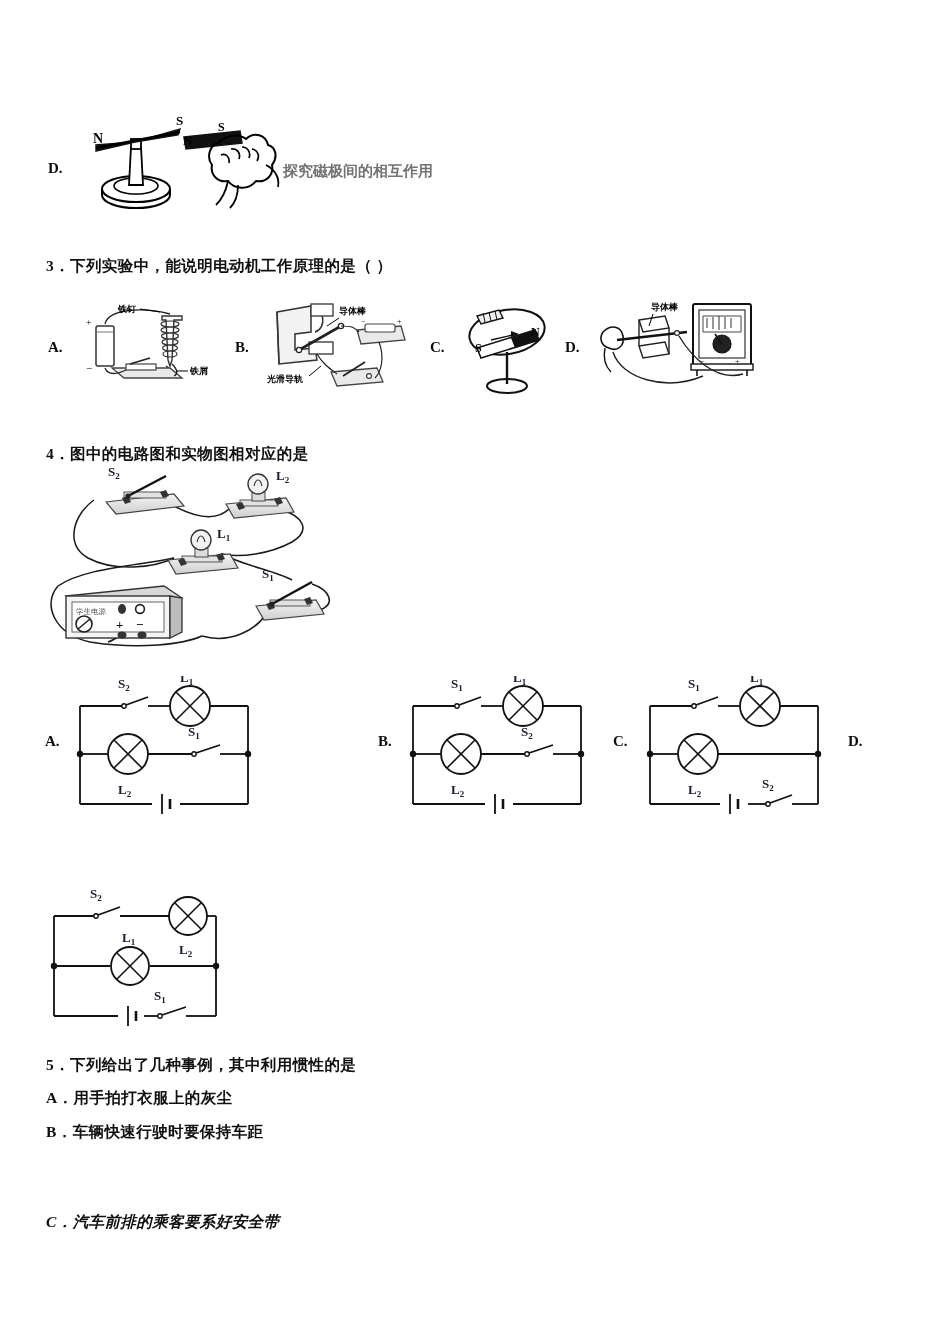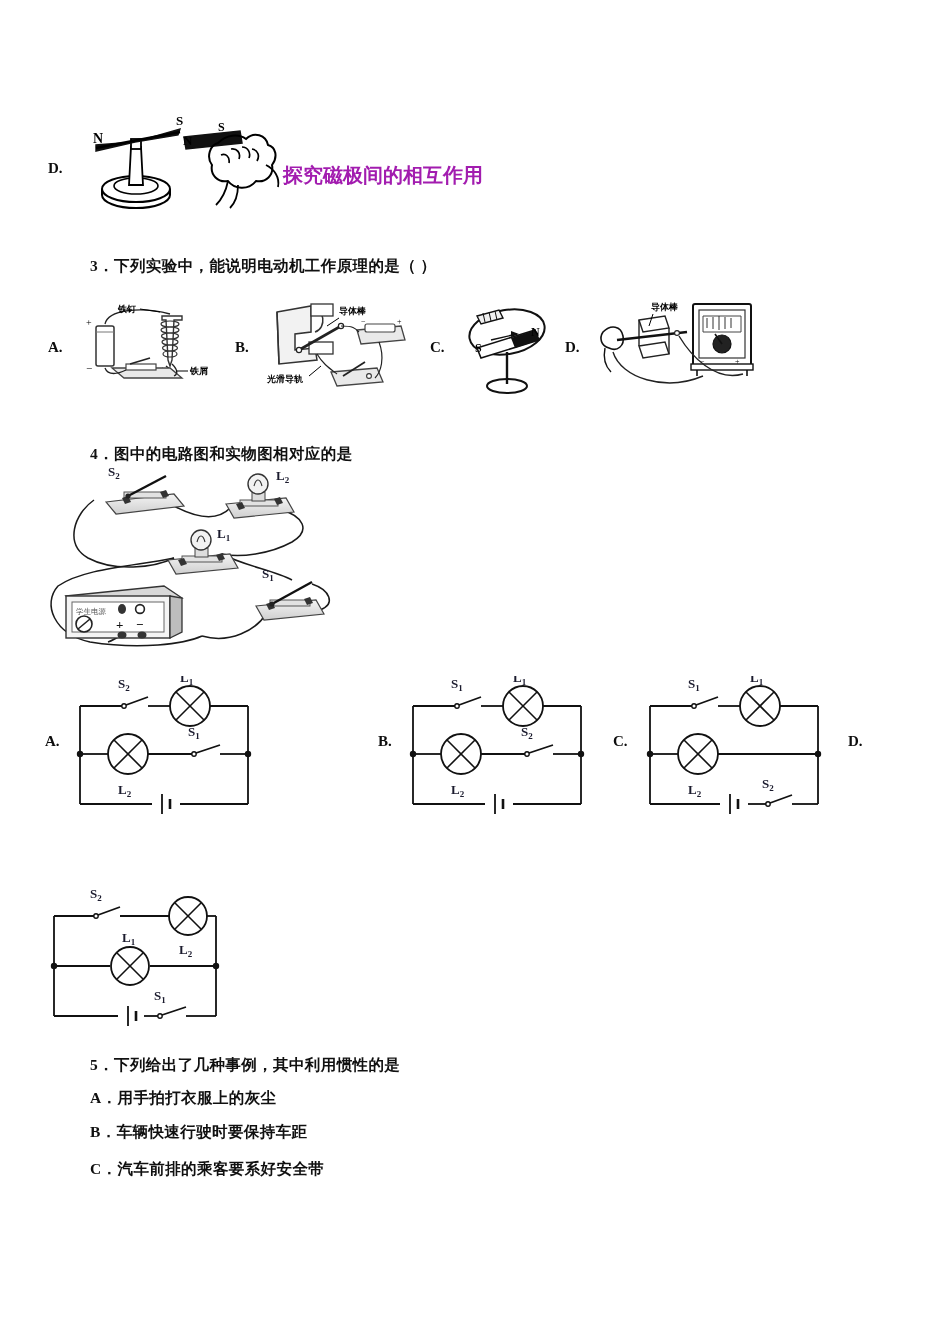--- a/index.html
+++ b/index.html
@@ -24,37 +24,36 @@
 
   
   .qtext {
     position: absolute;
     font-family: "Liberation Serif", "DejaVu Serif", serif;
     font-weight: bold;
     font-size: 15.5px;
     letter-spacing: 0.4px;
     white-space: nowrap;
     color: #101010;
-    margin-left: 44px;
   }
   .optlabel {
     position: absolute;
     font-family: "Liberation Serif", "DejaVu Serif", serif;
     font-weight: bold;
     font-size: 15px;
     white-space: nowrap;
     color: #0d0d0d;
   }
   .capt {
     position: absolute;
     font-family: "Liberation Serif", "DejaVu Serif", serif;
     font-weight: bold;
-    font-size: 20px;
+    font-size: 15px;
     white-space: nowrap;
-    color: #a21caf;
+    color: #737373;
   }
 
   
   .fig { position: absolute; }
   .fig svg { display: block; }
 
   
   .circ line, .circ path, .circ circle, .circ rect {
     vector-effect: non-scaling-stroke;
   }
@@ -484,18 +483,18 @@
   <div class="qtext" style="left:46px; top:1055px;">5．下列给出了几种事例，其中利用惯性的是</div>
 
   <div class="qtext" style="left:46px; top:1088px;text-align:center;">
     <span>A．</span><span>用手拍打衣服上的灰尘</span>
   </div>
 
   <div class="qtext" style="left:46px; top:1122px;">
     <span>B．</span><span>车辆快速行驶时要保持车距</span>
   </div>
 
-  <div class="qtext" style="left:46px; top:1159px;">
+  <div class="qtext" style="left:46px; top:1212px;font-style:italic;">
     <span>C．</span><span>汽车前排的乘客要系好安全带</span>
   </div>
 
 
 </div>
 
 </body></html>

